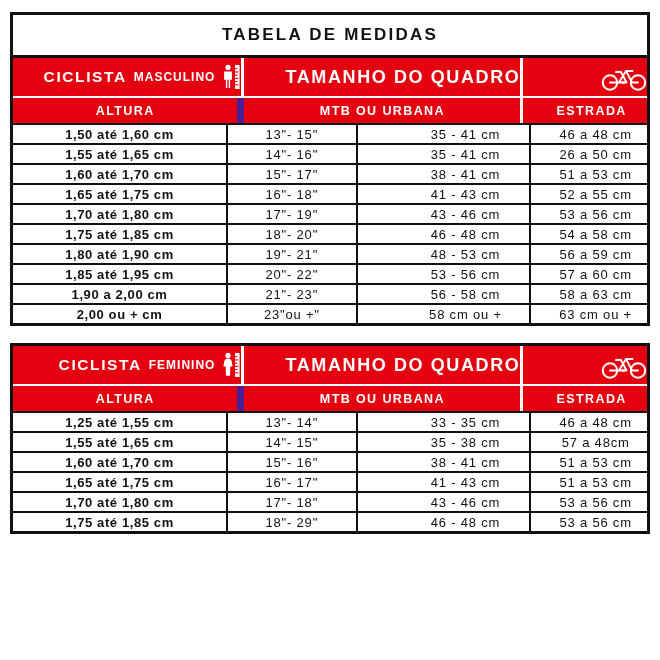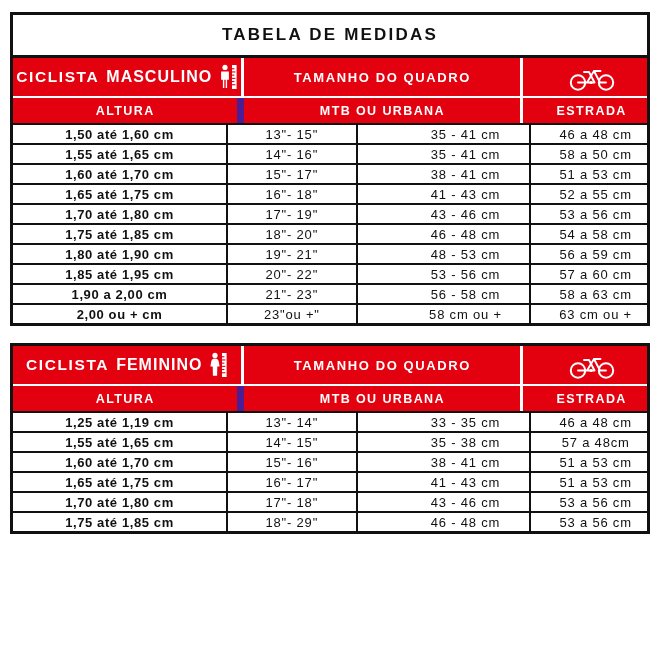--- a/index.html
+++ b/index.html
@@ -58,21 +58,21 @@
 
   
   .band {
     background: #e3000f;
     color: #ffffff;
     height: 38px;
   }
   .band .cell {
     display: flex;
     align-items: center;
-    justify-content: center;
+    justify-content: flex-end;
     box-sizing: border-box;
     height: 100%;
   }
   .band .cell.c1 { border-right: 3px solid #ffffff; }
   .band .cell.c2 { border-right: 3px solid #ffffff; }
 
   .subband {
     background: #e3000f;
     color: #ffffff;
     height: 27px;
@@ -99,26 +99,26 @@
 
   .hdr-cyclist {
     font-size: 15.5px;
     font-weight: bold;
     letter-spacing: 1.6px;
     display: flex;
     align-items: center;
     gap: 7px;
   }
   .hdr-cyclist .sub {
-    font-size: 16px;
+    font-size: 12px;
     letter-spacing: 1px;
     font-weight: bold;
   }
   .hdr-frame {
-    font-size: 13px;
+    font-size: 18px;
     font-weight: bold;
     letter-spacing: 1.6px;
   }
 
   
   .drow {
     height: 20px;
     border-top: 2px solid #111111;
   }
   .drow .cell {
@@ -206,21 +206,21 @@
     <div class="row drow">
       <div class="cell c1">1,50 até 1,60 cm</div>
       <div class="cell c2">13"- 15"</div>
       <div class="cell c3">35 - 41 cm</div>
       <div class="cell c4">46 a 48 cm</div>
     </div>
     <div class="row drow">
       <div class="cell c1">1,55 até 1,65 cm</div>
       <div class="cell c2">14"- 16"</div>
       <div class="cell c3">35 - 41 cm</div>
-      <div class="cell c4">58 a 50 cm</div>
+      <div class="cell c4">26 a 50 cm</div>
     </div>
     <div class="row drow">
       <div class="cell c1">1,60 até 1,70 cm</div>
       <div class="cell c2">15"- 17"</div>
       <div class="cell c3">38 - 41 cm</div>
       <div class="cell c4">51 a 53 cm</div>
     </div>
     <div class="row drow">
       <div class="cell c1">1,65 até 1,75 cm</div>
       <div class="cell c2">16"- 18"</div>
@@ -304,21 +304,21 @@
       </div>
     </div>
 
     <div class="row subband">
       <div class="cell c1">ALTURA</div>
       <div class="cell c2" style="width:44.0%">MTB OU URBANA</div>
       <div class="cell c4">ESTRADA</div>
     </div>
 
     <div class="row drow">
-      <div class="cell c1">1,25 até 1,19 cm</div>
+      <div class="cell c1">1,25 até 1,55 cm</div>
       <div class="cell c2">13"- 14"</div>
       <div class="cell c3">33 - 35 cm</div>
       <div class="cell c4">46 a 48 cm</div>
     </div>
     <div class="row drow">
       <div class="cell c1">1,55 até 1,65 cm</div>
       <div class="cell c2">14"- 15"</div>
       <div class="cell c3">35 - 38 cm</div>
       <div class="cell c4">57 a 48cm</div>
     </div>

